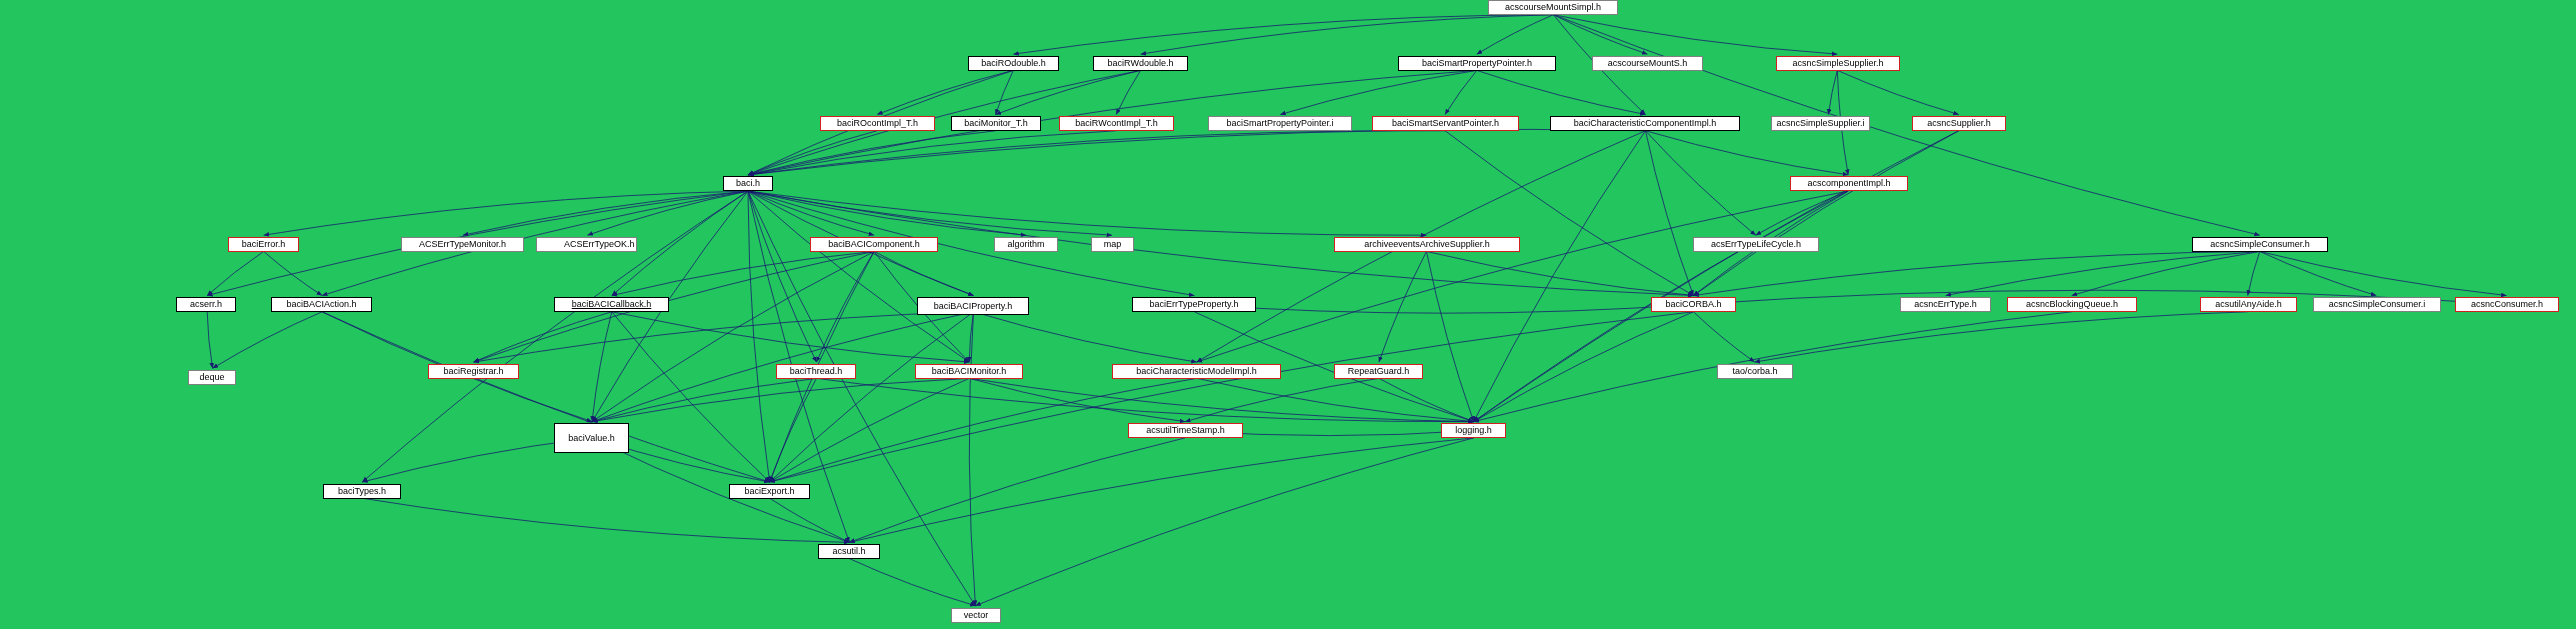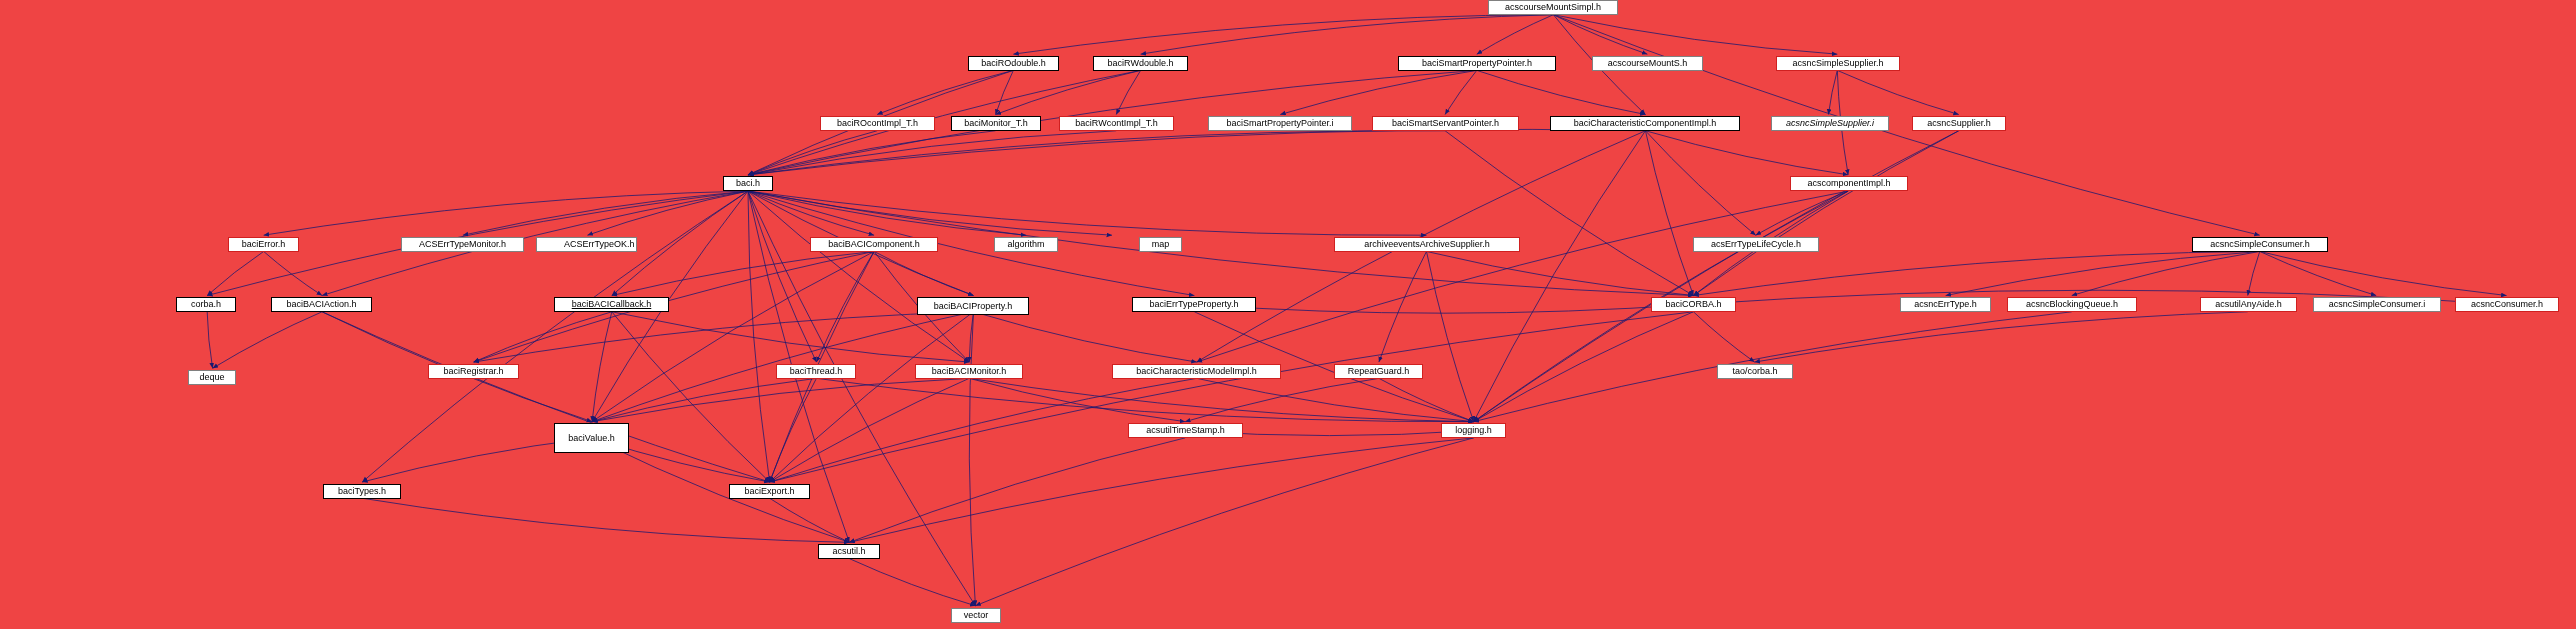--- a/index.html
+++ b/index.html
@@ -4,21 +4,21 @@
 <style>
   html, body {
     margin: 0;
     padding: 0;
     background: #ffffff;
   }
   #canvas {
     position: relative;
     width: 2576px;
     height: 629px;
-    background: #ef4444;
+    background: #22c55e;
     font-family: "Liberation Sans", sans-serif;
     overflow: hidden;
   }
   svg.edges {
     position: absolute;
     left: 0;
     top: 0;
     width: 2576px;
     height: 629px;
     pointer-events: none;
@@ -181,34 +181,34 @@
       <div class="node" style="left: 1093px; top: 56px; width: 95px; height: 14.7px;">baciRWdouble.h</div>
       <div class="node" style="left: 1398px; top: 56px; width: 158px; height: 14.7px;">baciSmartPropertyPointer.h</div>
       <div class="node gray" style="left: 1592px; top: 56px; width: 111px; height: 14.7px;">acscourseMountS.h</div>
       <div class="node red" style="left: 1776px; top: 56px; width: 124px; height: 14.7px;">acsncSimpleSupplier.h</div>
       <div class="node red" style="left: 820px; top: 116px; width: 115px; height: 14.7px;">baciROcontImpl_T.h</div>
       <div class="node" style="left: 951px; top: 116px; width: 90px; height: 14.7px;">baciMonitor_T.h</div>
       <div class="node red" style="left: 1059px; top: 116px; width: 115px; height: 14.7px;">baciRWcontImpl_T.h</div>
       <div class="node gray" style="left: 1208px; top: 116px; width: 144px; height: 14.7px;">baciSmartPropertyPointer.i</div>
       <div class="node red" style="left: 1372px; top: 116px; width: 147px; height: 14.7px;">baciSmartServantPointer.h</div>
       <div class="node" style="left: 1550px; top: 116px; width: 190px; height: 14.7px;">baciCharacteristicComponentImpl.h</div>
-      <div class="node gray" style="left: 1771px; top: 116px; width: 118px; height: 14.7px; font-style: italic;">acsncSimpleSupplier.i</div>
+      <div class="node gray" style="left: 1771px; top: 116px; width: 99px; height: 14.7px;">acsncSimpleSupplier.i</div>
       <div class="node red" style="left: 1912px; top: 116px; width: 94px; height: 14.7px;">acsncSupplier.h</div>
       <div class="node" style="left: 723px; top: 176px; width: 50px; height: 14.7px;">baci.h</div>
       <div class="node red" style="left: 1790px; top: 176px; width: 118px; height: 14.7px;">acscomponentImpl.h</div>
       <div class="node red" style="left: 228px; top: 237px; width: 71px; height: 14.7px;">baciError.h</div>
       <div class="node gray" style="left: 401px; top: 237px; width: 123px; height: 14.7px;">ACSErrTypeMonitor.h</div>
       <div class="node gray" style="left: 536px; top: 237px; width: 101px; height: 14.7px; padding-left: 28px;">ACSErrTypeOK.h</div>
       <div class="node red" style="left: 810px; top: 237px; width: 128px; height: 14.7px;">baciBACIComponent.h</div>
       <div class="node gray" style="left: 994px; top: 237px; width: 64px; height: 14.7px;">algorithm</div>
-      <div class="node gray" style="left: 1091px; top: 237px; width: 43px; height: 14.7px; margin-left: 48px;">map</div>
+      <div class="node gray" style="left: 1091px; top: 237px; width: 43px; height: 14.7px;">map</div>
       <div class="node red" style="left: 1334px; top: 237px; width: 186px; height: 14.7px;">archiveeventsArchiveSupplier.h</div>
       <div class="node gray" style="left: 1693px; top: 237px; width: 126px; height: 14.7px;">acsErrTypeLifeCycle.h</div>
       <div class="node" style="left: 2192px; top: 237px; width: 136px; height: 14.7px;">acsncSimpleConsumer.h</div>
-      <div class="node" style="left: 176px; top: 297px; width: 60px; height: 14.7px;">corba.h</div>
+      <div class="node" style="left: 176px; top: 297px; width: 60px; height: 14.7px;">acserr.h</div>
       <div class="node" style="left: 271px; top: 297px; width: 101px; height: 14.7px;">baciBACIAction.h</div>
       <div class="node" style="left: 554px; top: 297px; width: 115px; height: 14.7px; text-decoration: underline;">baciBACICallback.h</div>
       <div class="node" style="left: 917px; top: 297px; width: 112px; height: 18px;">baciBACIProperty.h</div>
       <div class="node" style="left: 1132px; top: 297px; width: 124px; height: 14.7px;">baciErrTypeProperty.h</div>
       <div class="node red" style="left: 1651px; top: 297px; width: 85px; height: 14.7px;">baciCORBA.h</div>
       <div class="node gray" style="left: 1900px; top: 297px; width: 91px; height: 14.7px;">acsncErrType.h</div>
       <div class="node red" style="left: 2007px; top: 297px; width: 130px; height: 14.7px;">acsncBlockingQueue.h</div>
       <div class="node red" style="left: 2200px; top: 297px; width: 97px; height: 14.7px;">acsutilAnyAide.h</div>
       <div class="node gray" style="left: 2313px; top: 297px; width: 128px; height: 14.7px;">acsncSimpleConsumer.i</div>
       <div class="node red" style="left: 2455px; top: 297px; width: 104px; height: 14.7px;">acsncConsumer.h</div>

